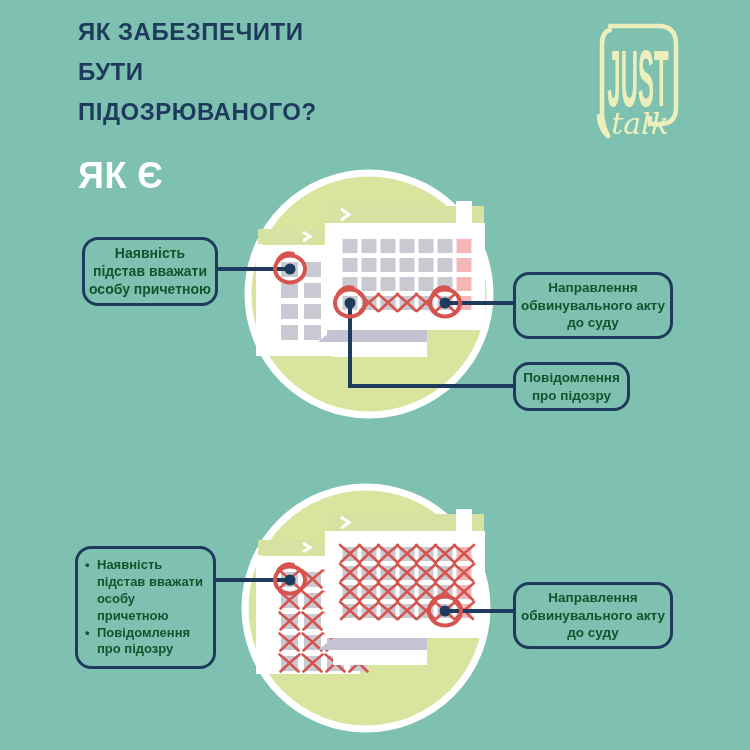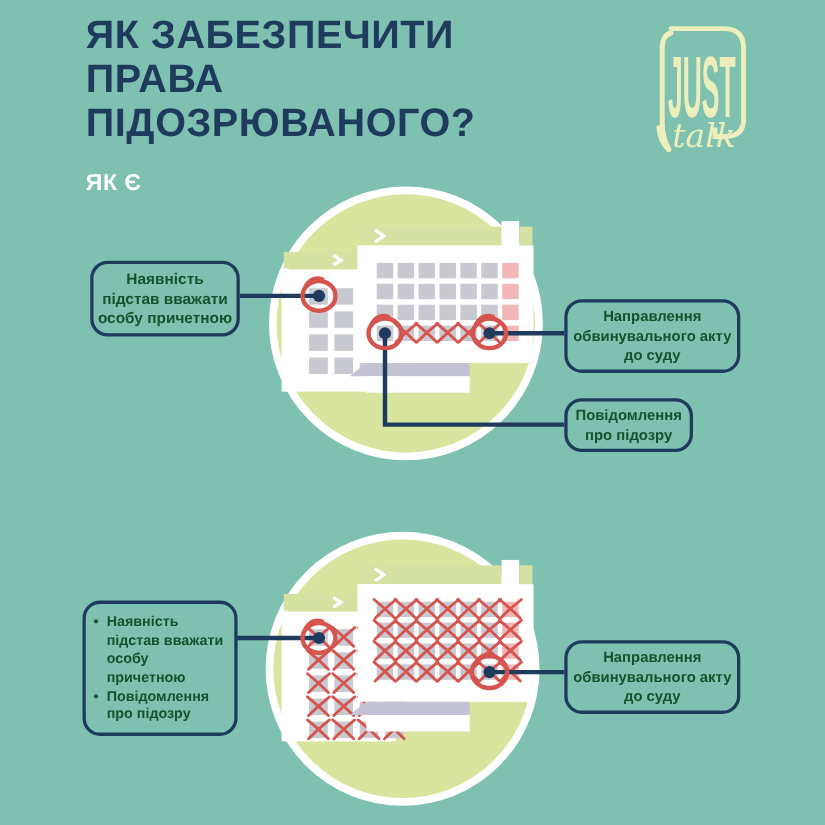--- a/index.html
+++ b/index.html
@@ -1,22 +1,22 @@
 <!DOCTYPE html>
 <html><head>
 <meta charset="utf-8">
 <style>
   html,body{margin:0;padding:0;}
   body{font-family:"Liberation Sans",sans-serif;}
   #canvas{position:relative;width:750px;height:750px;background:#7ec1b1;overflow:hidden;}
   .abs{position:absolute;}
-  #title{left:78px;top:12px;font-size:36px;line-height:40px;font-weight:bold;color:#1e3a5c;letter-spacing:.5px;}
+  #title{left:78px;top:12px;font-size:24px;line-height:40px;font-weight:bold;color:#1e3a5c;letter-spacing:.5px;}
   #title span{display:block;}
   .section-heading{color:#ffffff;font-weight:bold;letter-spacing:.5px;}
-  #heading-1{left:78px;top:155px;font-size:21px;text-align:right;}
+  #heading-1{left:78px;top:155px;font-size:36px;text-align:right;}
   #heading-2{left:442px;top:448px;font-size:30px;}
   #scene-svg{left:0;top:0;}
   .label-box{position:absolute;box-sizing:border-box;border:3.5px solid #1e3a5c;border-radius:16px;
     color:#14532d;font-weight:bold;background:transparent;display:flex;align-items:center;
     justify-content:center;text-align:center;padding:4px 3px;line-height:1.3;}
   #label-s1-left{left:82px;top:237px;width:136px;min-height:63px;font-size:14px;}
   #label-s1-right-top{left:513px;top:272px;width:160px;min-height:62px;font-size:13.5px;}
   #label-s1-right-bottom{left:513px;top:362px;width:117px;min-height:48px;font-size:13.5px;}
   #label-s2-left{left:75px;top:546px;width:141px;min-height:104px;font-size:13px;justify-content:flex-start;text-align:left;padding:8px 4px 8px 6px;}
   #label-s2-left ul{list-style:none;margin:0;padding:0;}
@@ -25,21 +25,21 @@
   #label-s2-right{left:513px;top:582px;width:160px;min-height:59px;font-size:13.5px;}
   #logo-svg{left:588px;top:10px;}
 </style>
 </head>
 <body>
 
 <div id="canvas">
 
   <div id="title" class="abs">
     <span>ЯК ЗАБЕЗПЕЧИТИ</span>
-    <span>ПРАВА</span>
+    <span>БУТИ</span>
     <span>ПІДОЗРЮВАНОГО?</span>
   </div>
 
   <svg id="logo-svg" class="abs" width="100" height="135" viewBox="0 0 100 135">
     <g fill="none" stroke="#ecefbc" stroke-width="4.5" stroke-linecap="round">
       <path d="M22,16 L70,16 Q88,16 88,34 L88,98 Q88,114 72,114 L62,114 L62,108"></path>
       <path d="M22,20 Q14,22 14,34 L14,102 Q14,114 20,126"></path>
       <path d="M20,126 Q12,119 11,106"></path>
     </g>
     <text x="0" y="0" transform="translate(50,96) scale(0.40,1.32)" text-anchor="middle" font-size="60" font-weight="bold" fill="#ecefbc">JUST</text>

